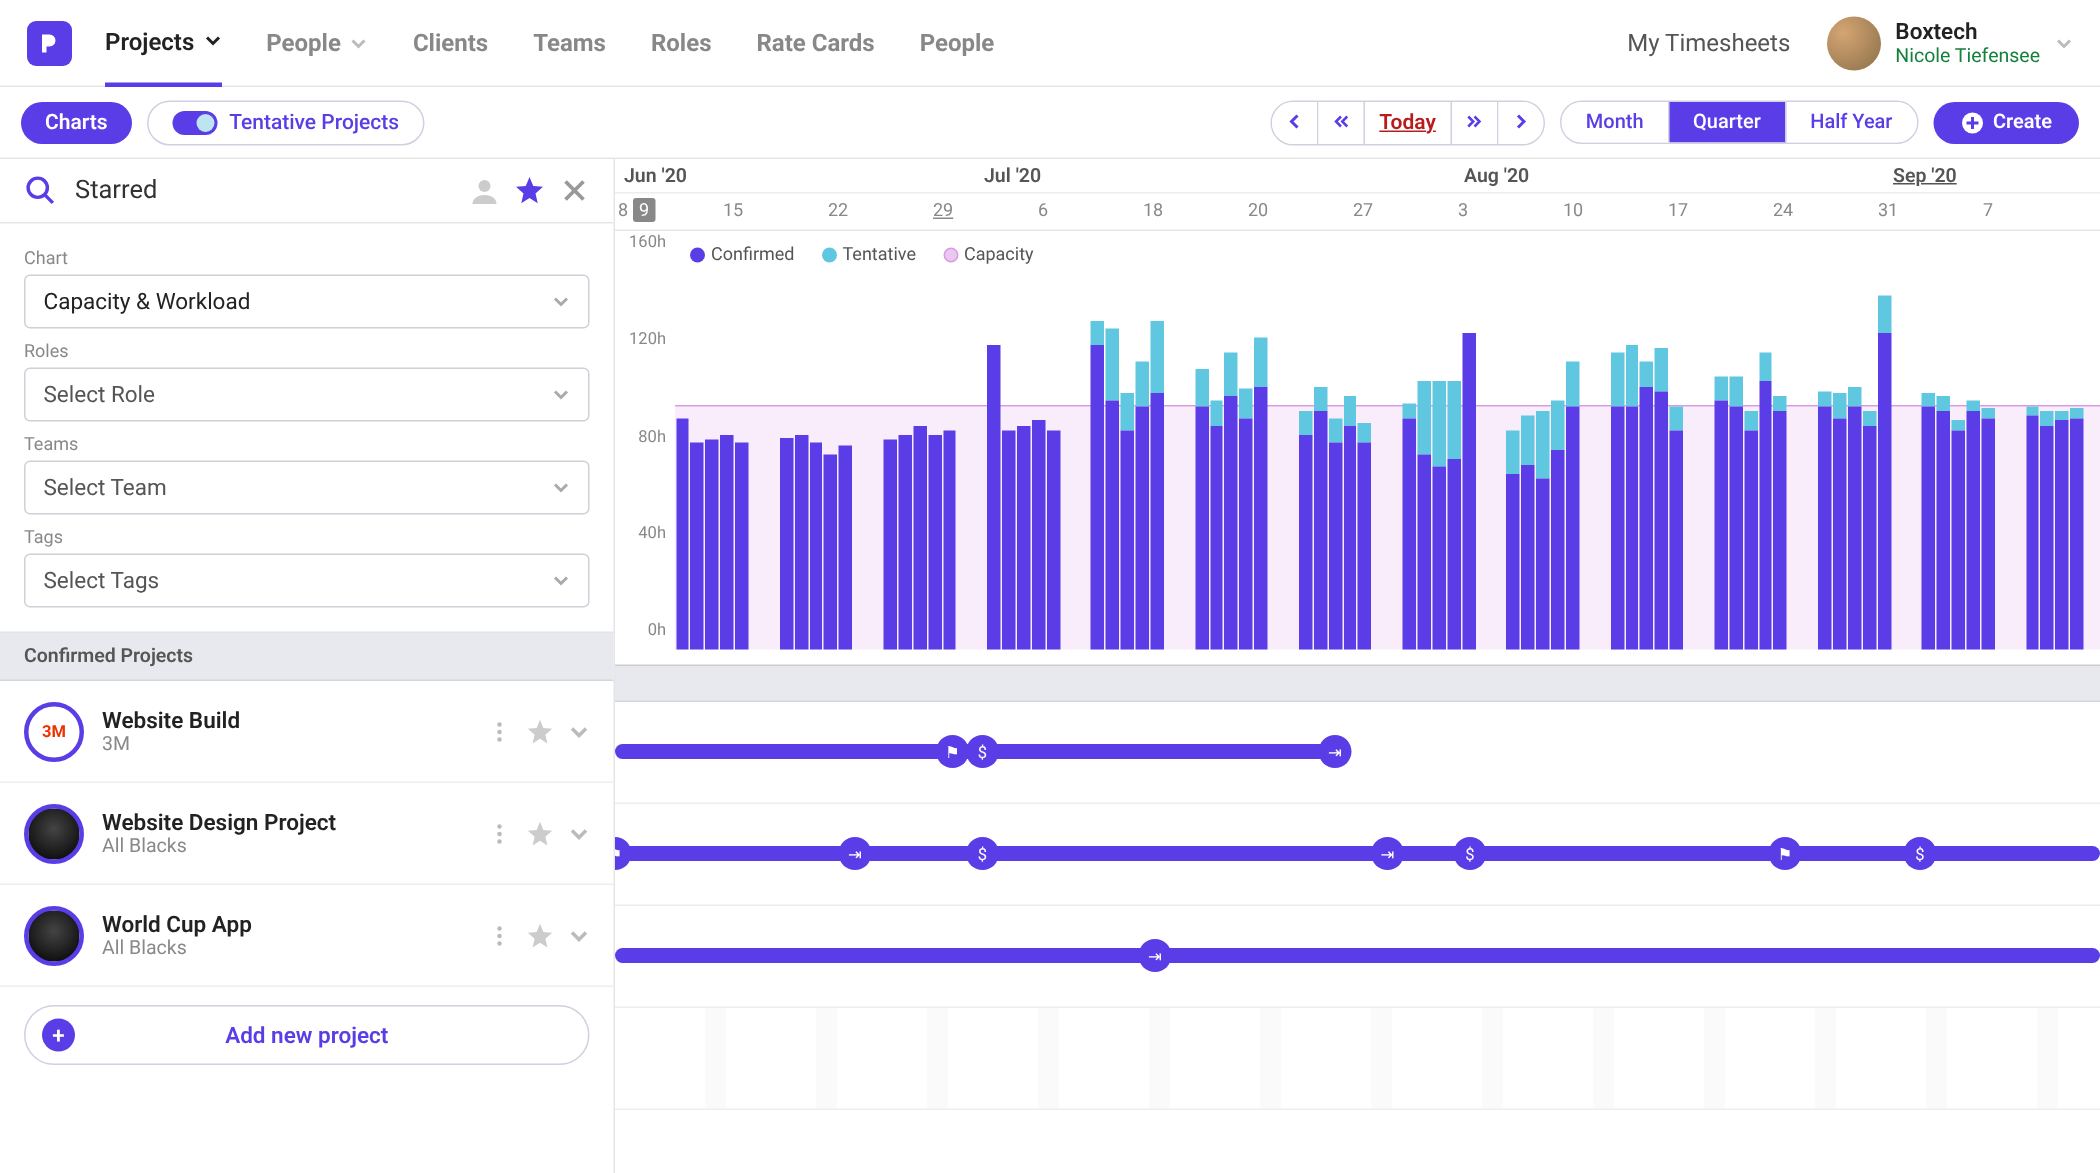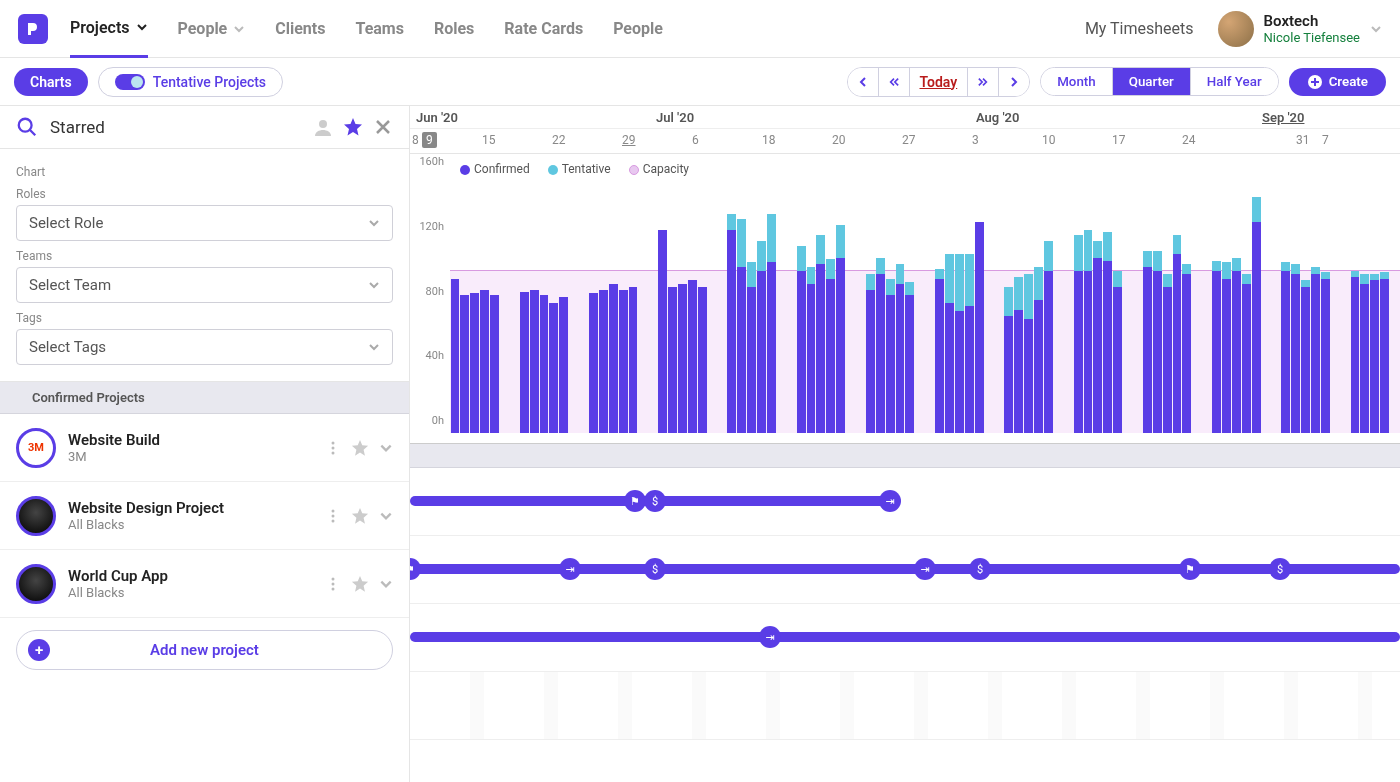--- a/index.html
+++ b/index.html
@@ -43,21 +43,21 @@
   .search-row input { flex:1; border:none; font-size:17px; outline:none; color:#333; }
   .search-icons { display:flex; gap:10px; align-items:center; }
   .search-icons .ico { width:20px; height:20px; cursor:pointer; }
   
   .filters { padding: 8px 16px 16px 16px; border-bottom:1px solid #e5e5e5; }
   .filter-grp { margin-top:8px; }
   .filter-label { font-size:12px; color:#888; margin-bottom:4px; }
   .filter-sel { border:1px solid #d0d0d8; border-radius:4px; padding:8px 12px; display:flex; justify-content:space-between; align-items:center; cursor:pointer; color:#555; font-size:15px; }
   .filter-sel.filled { color:#222; }
   
-  .section-hdr { background:#e8e8ef; padding:8px 32px; font-size:13px; font-weight:600; color:#555; border-bottom:1px solid #d5d5dd; }
+  .section-hdr { background:#e8e8ef; padding:8px 16px; font-size:13px; font-weight:600; color:#555; border-bottom:1px solid #d5d5dd; }
   .proj-row { display:flex; align-items:center; padding:12px 16px; border-bottom:1px solid #eee; gap:12px; height:68px; }
   .proj-avatar { width:40px; height:40px; border-radius:50%; border:3px solid #5a3de6; display:flex; align-items:center; justify-content:center; font-weight:700; font-size:11px; background:#fff; overflow:hidden; }
   .proj-avatar.red { color:#e30; }
   .proj-avatar.ab { background: radial-gradient(circle at 50% 40%, #444, #000); }
   .proj-info { flex:1; }
   .proj-name { font-weight:600; color:#222; font-size:15px; }
   .proj-client { color:#888; font-size:13px; }
   .proj-actions { display:flex; gap:10px; align-items:center; }
   .proj-actions .ico { color:#bbb; cursor:pointer; }
   .add-row { padding:12px 16px; }
@@ -183,20 +183,26 @@
             <path d="M10 1l2.5 6 6.5.5-5 4.5 1.5 6.5L10 15l-5.5 3.5L6 12 1 7.5 7.5 7z" fill="#5a3de6"></path>
           </svg>
         <svg class="ico" viewBox="0 0 20 20">
             <path d="M4 4l12 12M16 4L4 16" stroke="#999" stroke-width="2.5"></path>
           </svg>
       </div>
     </div>
     <div class="filters">
       <div class="filter-grp">
         <div class="filter-label">Chart</div>
+        <div class="filter-sel filled">
+            <span>Capacity &amp; Workload</span>
+            <svg class="chev" viewBox="0 0 12 12">
+              <path d="M2 4l4 4 4-4" stroke="#aaa" fill="none" stroke-width="2"></path>
+            </svg>
+          </div>
       </div>
       <div class="filter-grp">
         <div class="filter-label">Roles</div>
         <div class="filter-sel">
             <span>Select Role</span>
             <svg class="chev" viewBox="0 0 12 12">
               <path d="M2 4l4 4 4-4" stroke="#aaa" fill="none" stroke-width="2"></path>
             </svg>
           </div>
       </div>
@@ -305,21 +311,21 @@
           <div class="day-lbl" style="left: 142px;">22</div>
           <div class="day-lbl" style="left: 212px; text-decoration: underline;">29</div>
           <div class="day-lbl" style="left: 282px;">6</div>
           <div class="day-lbl" style="left: 352px;">18</div>
           <div class="day-lbl" style="left: 422px;">20</div>
           <div class="day-lbl" style="left: 492px;">27</div>
           <div class="day-lbl" style="left: 562px;">3</div>
           <div class="day-lbl" style="left: 632px;">10</div>
           <div class="day-lbl" style="left: 702px;">17</div>
           <div class="day-lbl" style="left: 772px;">24</div>
-          <div class="day-lbl" style="left: 886px;">31</div>
+          <div class="day-lbl" style="left: 842px;">31</div>
           <div class="day-lbl" style="left: 912px;">7</div>
         </div>
     </div>
     <div class="chart-area">
       <div class="legend">
         <span><span class="dot" style="background:#5a3de6"></span><span>Confirmed</span></span>
         <span><span class="dot" style="background:#5fc7e0"></span><span>Tentative</span></span>
         <span><span class="dot" style="background:#e8c8f0;border:1px solid #d89ae0"></span><span>Capacity</span></span>
       </div>
       <div class="yaxis" id="yaxis">

